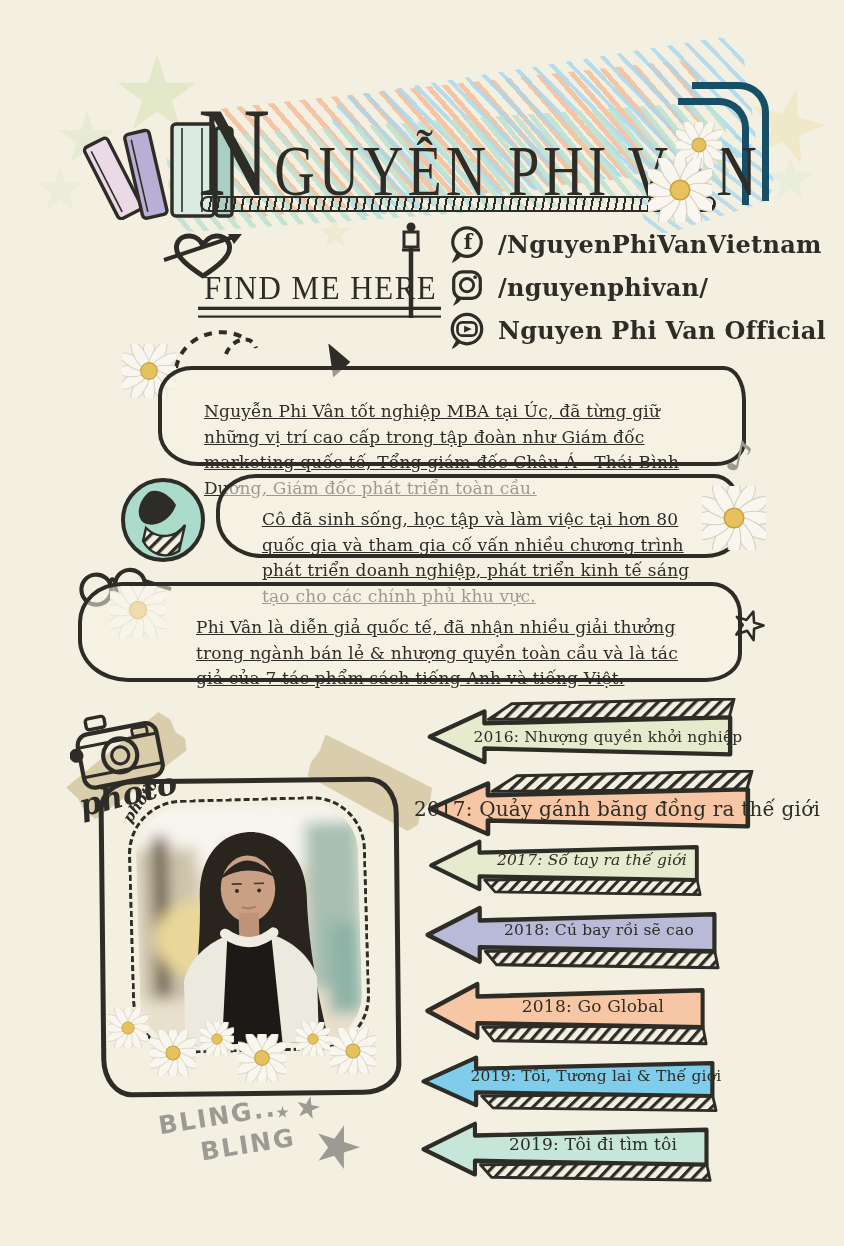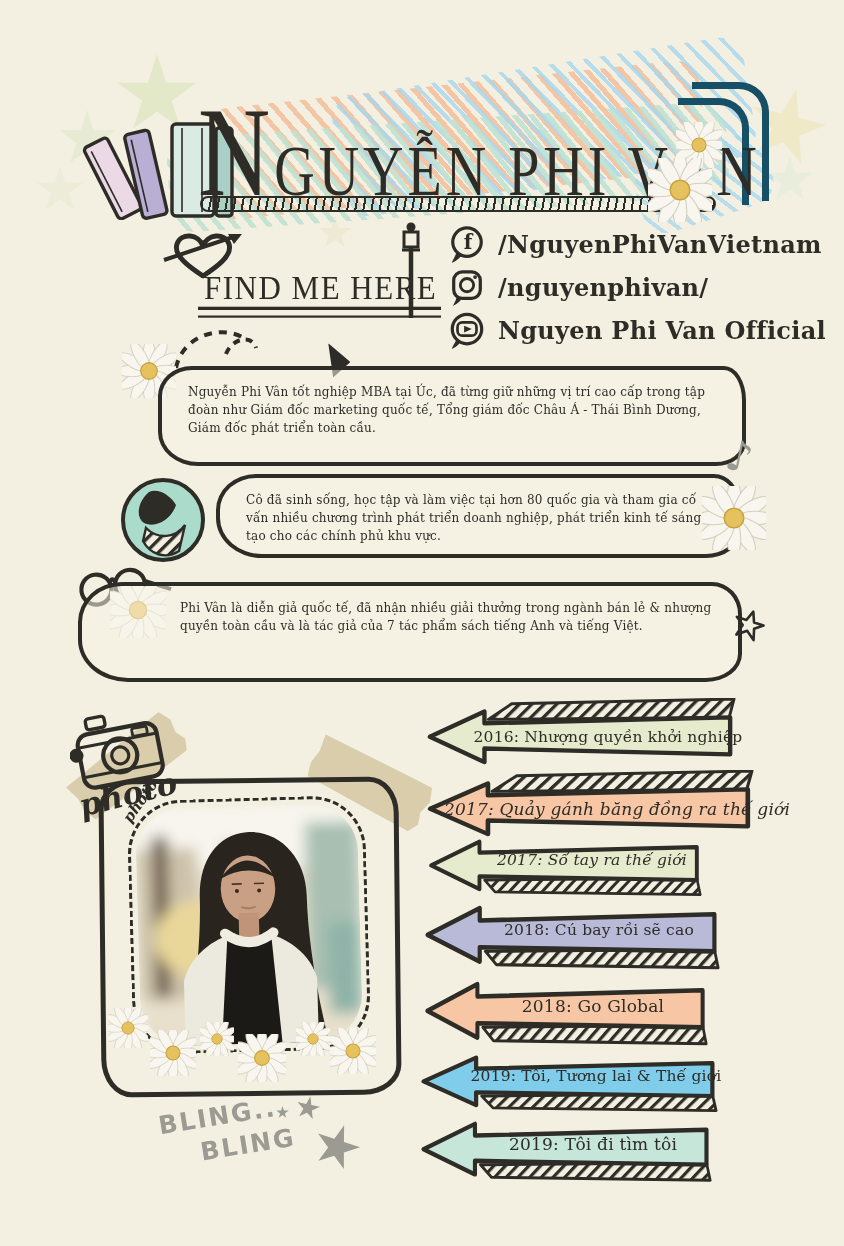--- a/index.html
+++ b/index.html
@@ -32,21 +32,21 @@
   .find-heading{position:absolute;left:204px;top:270px;margin:0;font-family:"Liberation Serif",serif;
      font-size:31px;font-weight:500;letter-spacing:1.5px;transform:scaleY(1.1);}
   .find-heading::after{content:"";position:absolute;left:-6px;right:-4px;bottom:-9px;height:5px;
      border-top:3px solid #2e2c27;border-bottom:2px solid #2e2c27;}
   .socials{position:absolute;left:448px;top:226px;display:flex;flex-direction:column;gap:7px;}
   .social-row{display:flex;align-items:center;gap:12px;height:36px;cursor:pointer;}
   .social-label{font-weight:700;font-size:24px;letter-spacing:.3px;}
 
   
   .bubble{position:absolute;border:4px solid #2e2c27;background:rgba(246,243,230,.55);}
-  .bubble p{margin:0;font-size:12px;line-height:1.5;letter-spacing:.2px;}
+  .bubble p{margin:16px;font-size:17px;line-height:1.5;letter-spacing:.2px;text-decoration:underline;}
   .b1{left:158px;top:366px;width:588px;height:100px;border-radius:34px 22px 30px 40px/30px 34px 24px 34px;
       padding:13px 22px 0 26px;box-sizing:border-box;}
   .b2{left:216px;top:474px;width:524px;height:84px;border-radius:40px 26px 34px 46px/36px 30px 26px 40px;
       padding:13px 18px 0 26px;box-sizing:border-box;}
   .b3{left:78px;top:582px;width:664px;height:100px;border-radius:44px 30px 36px 50px/40px 32px 28px 42px;
       padding:13px 24px 0 98px;box-sizing:border-box;}
   .b1-pointer{position:absolute;left:324px;top:346px;width:26px;height:32px;background:#2e2c27;
       clip-path:polygon(0 0,100% 40%,50% 100%);transform:rotate(14deg);}
   .music-note{position:absolute;left:726px;top:432px;font-family:"DejaVu Sans",sans-serif;font-size:42px;
       color:#9b9b93;transform:rotate(12deg);}
@@ -73,21 +73,21 @@
 
   
   .arrow{position:absolute;}
   .arrow svg{position:absolute;inset:0;width:100%;height:100%;}
   .arrow-label{position:absolute;left:66px;right:10px;display:flex;align-items:center;justify-content:center;
      font-size:15.5px;letter-spacing:.2px;white-space:nowrap;}
   .hatch-top .arrow-label{top:16px;bottom:6px;}
   .hatch-bottom .arrow-label{top:2px;bottom:22px;}
   .a1{left:424px;top:698px;width:312px;height:68px;}
   .a2{left:424px;top:770px;width:330px;height:68px;}
-  .a2 .arrow-label{font-size:17px;font-style:italic;}
+  .a2 .arrow-label{font-size:20px;}
   .a3{left:426px;top:838px;width:276px;height:64px;font-style:italic;}
   .a4{left:422px;top:904px;width:298px;height:72px;}
   .a5{left:422px;top:980px;width:286px;height:72px;}
   .a5 .arrow-label{font-size:17px;}
   .a6{left:418px;top:1054px;width:300px;height:64px;}
   .a7{left:418px;top:1120px;width:294px;height:68px;text-decoration:underline;}
   .a7 .arrow-label{font-size:17px;}
   .ink-line{stroke:#2e2c27;fill:none;}
 </style>
 </head>

